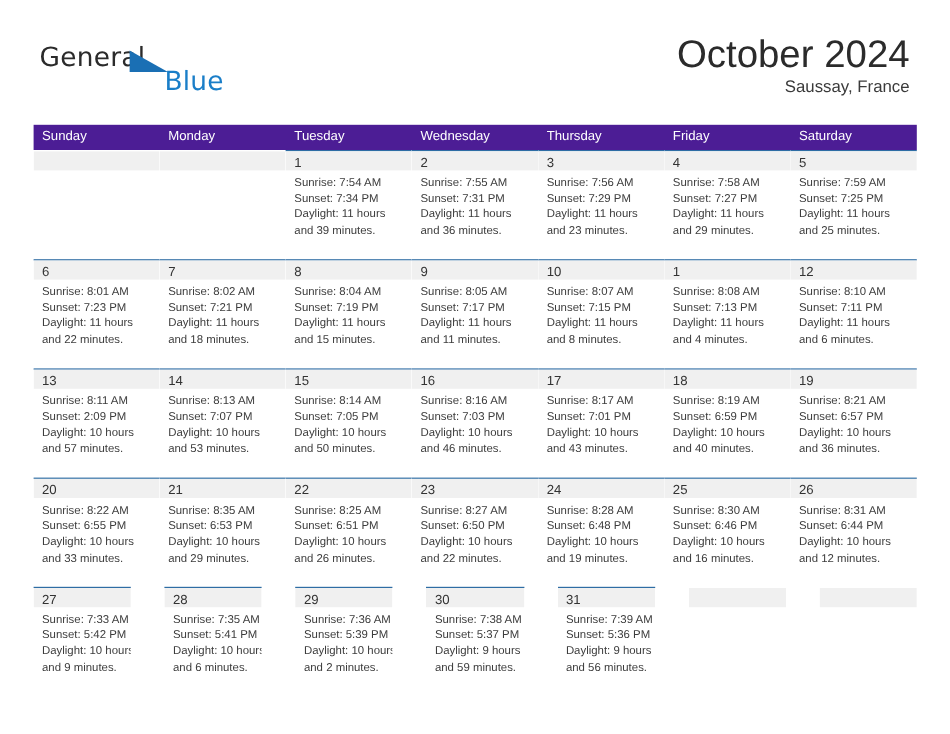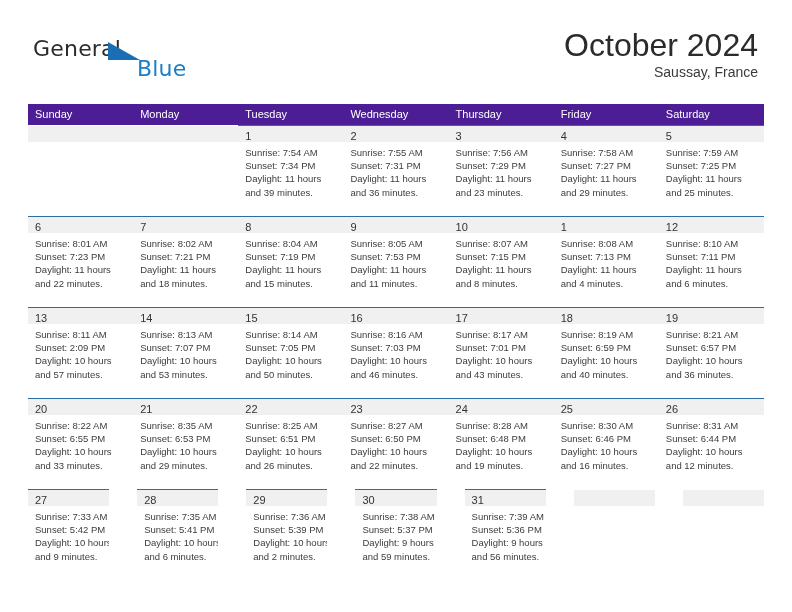--- a/index.html
+++ b/index.html
@@ -264,21 +264,21 @@
               <div class="day-line">Sunrise: 8:04 AM</div>
               <div class="day-line">Sunset: 7:19 PM</div>
               <div class="day-line">Daylight: 11 hours</div>
               <div class="day-line">and 15 minutes.</div>
             </div>
           </div>
           <div class="day-cell">
             <div class="daynum-band"><span class="daynum">9</span></div>
             <div class="day-lines">
               <div class="day-line">Sunrise: 8:05 AM</div>
-              <div class="day-line">Sunset: 7:53 PM</div>
+              <div class="day-line">Sunset: 7:17 PM</div>
               <div class="day-line">Daylight: 11 hours</div>
               <div class="day-line">and 11 minutes.</div>
             </div>
           </div>
           <div class="day-cell">
             <div class="daynum-band"><span class="daynum">10</span></div>
             <div class="day-lines">
               <div class="day-line">Sunrise: 8:07 AM</div>
               <div class="day-line">Sunset: 7:15 PM</div>
               <div class="day-line">Daylight: 11 hours</div>

